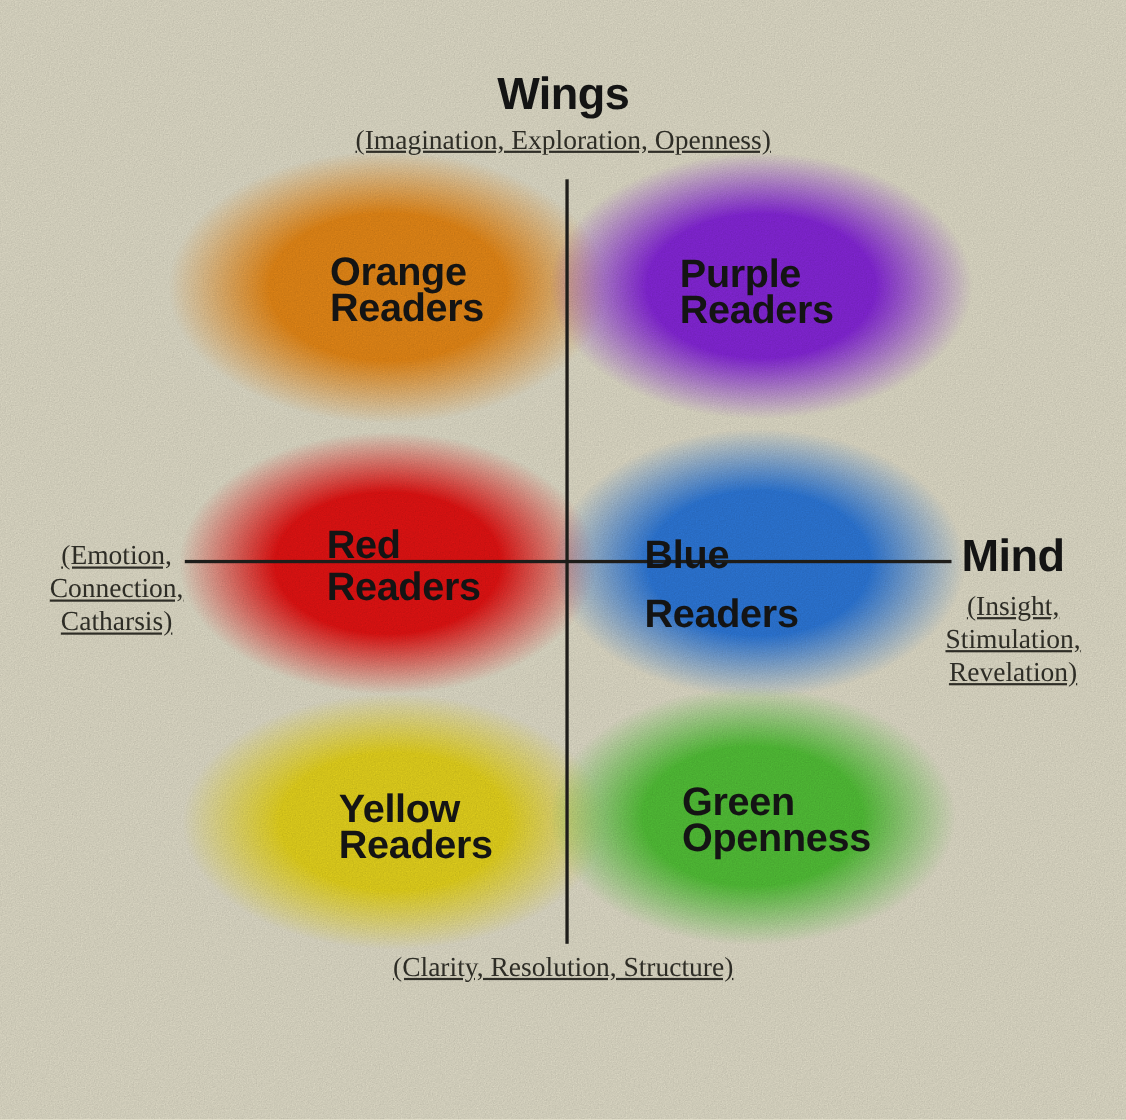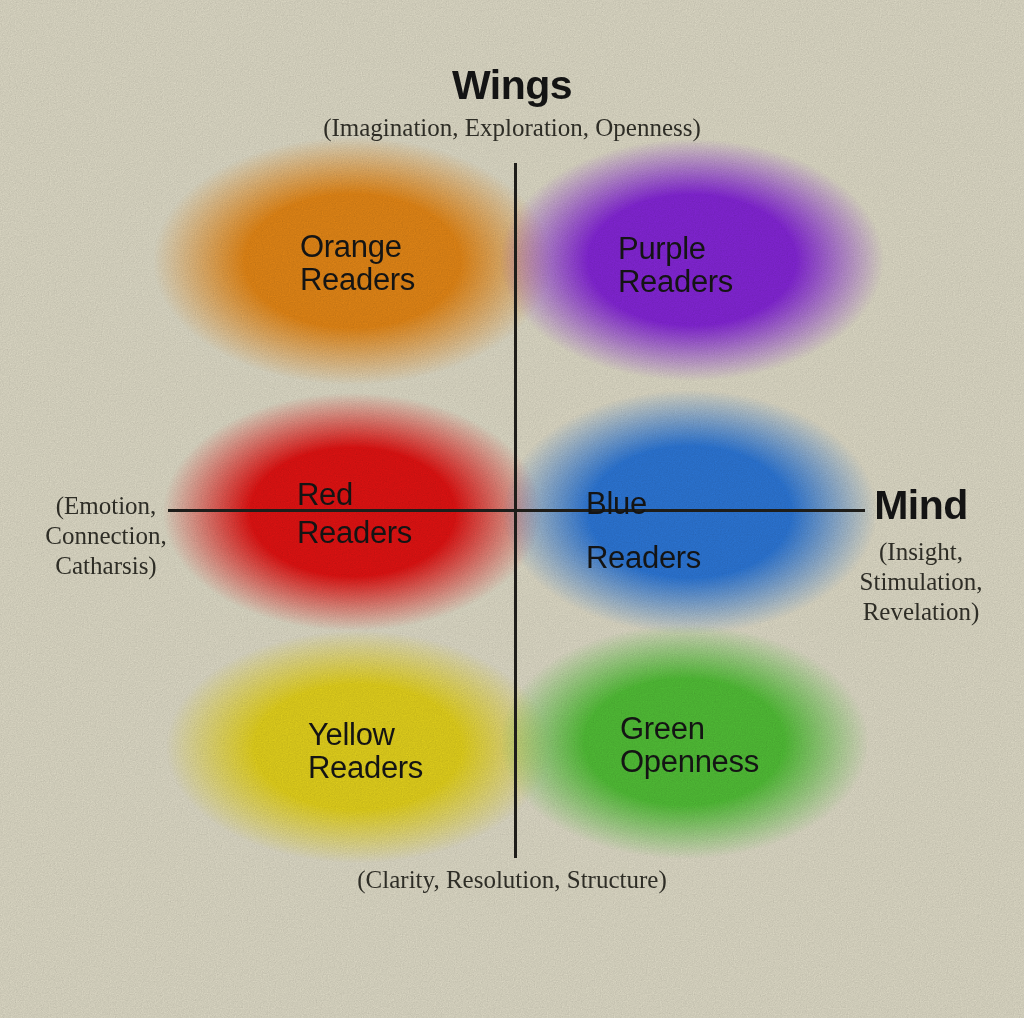--- a/index.html
+++ b/index.html
@@ -20,36 +20,36 @@
   .blob-1{left:492px;top:134px;width:400px;height:252px;}
   .blob-2{left:155px;top:388px;width:395px;height:248px;}
   .blob-3{left:495px;top:385px;width:390px;height:254px;}
   .blob-4{left:158px;top:626px;width:400px;height:242px;}
   .blob-5{left:492px;top:620px;width:385px;height:244px;}
   
   .vline{position:absolute;left:514px;top:163px;width:3px;height:695px;background:var(--line,#1e1d1a);}
   .hline{position:absolute;left:168px;top:509px;width:697px;height:3px;background:var(--line,#1e1d1a);}
   
   .blob-label{
-    position:absolute;font-weight:400;font-size:31px;line-height:33px;
+    position:absolute;font-weight:700;font-size:36px;line-height:33px;
     color:var(--txt,#141414);white-space:pre-line;letter-spacing:-0.3px;
   }
   .bl-0{left:300px;top:230px;}
   .bl-1{left:618px;top:232px;}
   .bl-2{left:297px;top:476px;line-height:38px;}
   .bl-3{left:586px;top:477px;line-height:54px;}
   .bl-4{left:308px;top:718px;}
   .bl-5{left:620px;top:712px;}
   
   .axis-block{position:absolute;text-align:center;}
   .axis-title{font-size:41px;font-weight:700;line-height:46px;letter-spacing:-0.5px;color:var(--txt,#141414);}
   .axis-sub{
     font-family:"Liberation Serif","DejaVu Serif",serif;
     font-size:25px;line-height:30px;margin-top:5px;
-    color:var(--serif,#2e2d26);white-space:pre-line;
+    color:var(--serif,#2e2d26);white-space:pre-line;text-decoration:underline;
   }
   .axis-top{top:62px;left:0;width:1024px;}
   .axis-bottom{top:860px;left:0;width:1024px;}
   .axis-left{left:14px;top:482px;width:184px;}
   .axis-left .axis-sub{margin-top:9px;}
   .axis-right{left:828px;top:482px;width:186px;}
   .axis-right .axis-sub{margin-top:9px;}
   
   .grain{position:absolute;inset:0;pointer-events:none;}
 </style>

